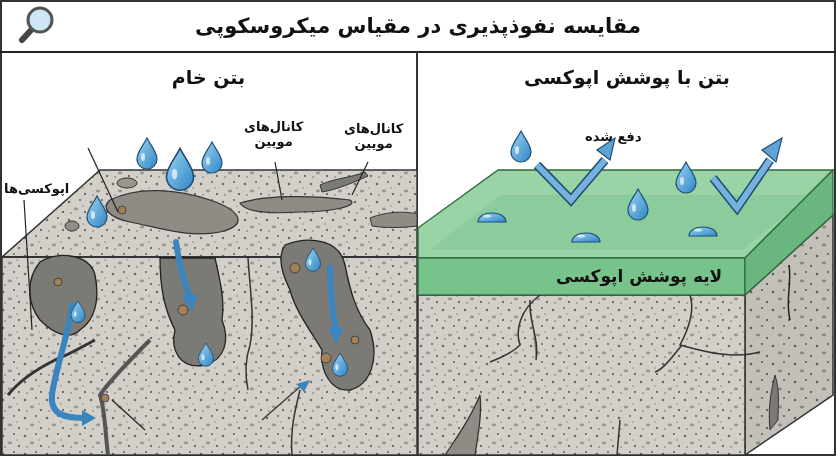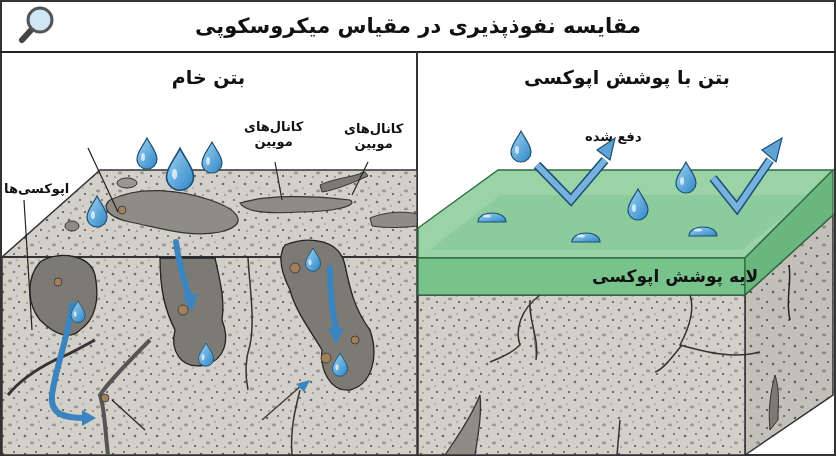--- a/index.html
+++ b/index.html
@@ -165,14 +165,14 @@
 <div class="panel-title" style="left:0;width:417px;">بتن خام</div>
 <div class="panel-title" style="left:418px;width:418px;">بتن با پوشش اپوکسی</div>
 
 <div class="lbl sm" style="left:244px;top:120px;white-space:pre-line;">کانال‌های
 مویین</div>
 <div class="lbl sm" style="left:344px;top:122px;white-space:pre-line;">کانال‌های
 مویین</div>
 <div class="lbl sm" style="left:4px;top:182px;">اپوکسی‌ها</div>
 
 <div class="lbl sm" style="left:585px;top:130px;">دفع شده</div>
-<div class="lbl md" style="left:556px;top:267px;margin-left:36px;">لایه پوشش اپوکسی</div>
+<div class="lbl md" style="left:556px;top:267px;">لایه پوشش اپوکسی</div>
 </div>
 
 </body></html>

